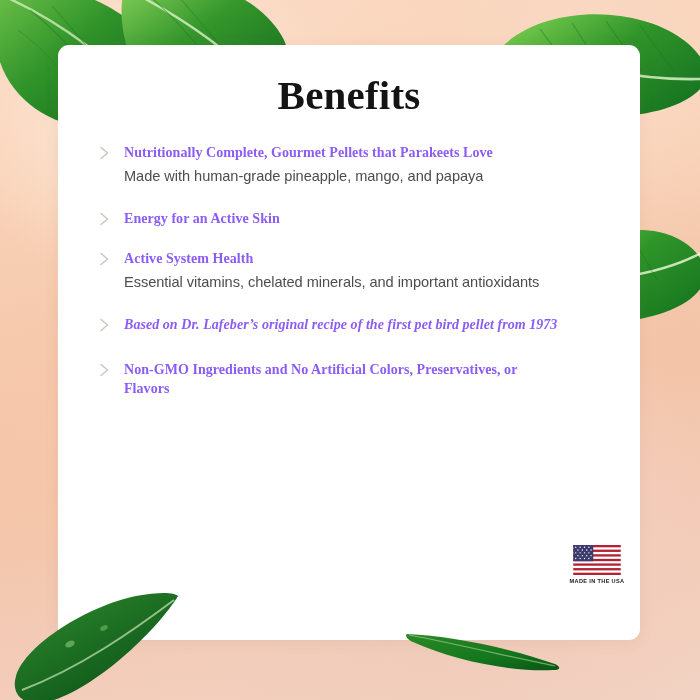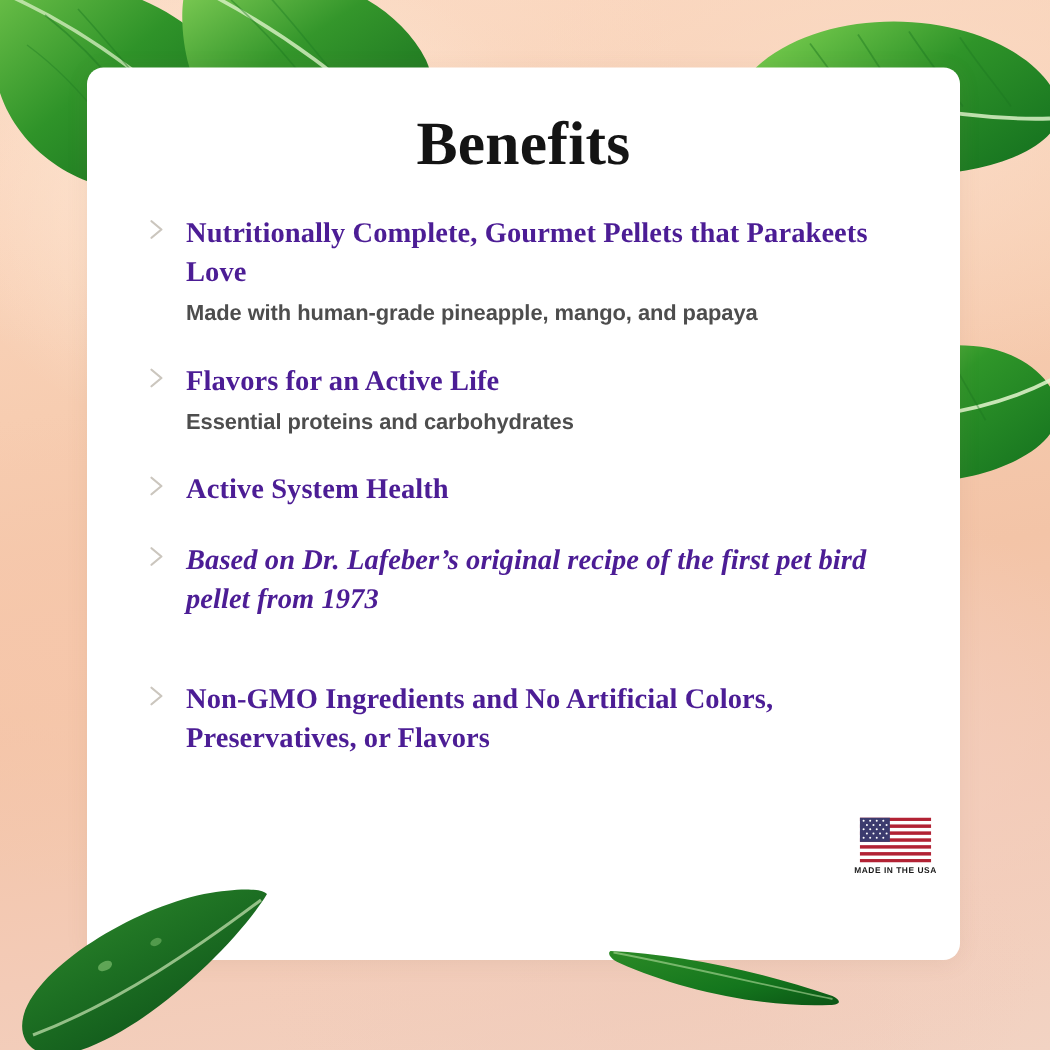--- a/index.html
+++ b/index.html
@@ -107,36 +107,35 @@
     top: 3px;
     width: 12px;
     height: 14px;
     color: #cbc6be;
   }
   .chevron svg { display: block; }
 
   .benefit-title {
     font-family: "Liberation Serif", "DejaVu Serif", serif;
     font-weight: bold;
-    font-size: 19px;
+    font-size: 14px;
     line-height: 1.37;
-    color: #4c1d95;
+    color: #8b5cf6;
     letter-spacing: 0.05px;
     margin: 0 0 3px 0;
     max-width: 505px;
   }
 
   .benefit-sub {
     font-family: "Liberation Sans", sans-serif;
     font-size: 14.6px;
     line-height: 1.55;
     color: #4d4d4d;
     margin: 0;
     letter-spacing: -0.05px;
-    font-weight: bold;
   }
 
   
   .usa-badge {
     position: absolute;
     left: 508px;
     top: 500px;
     width: 62px;
     text-align: center;
   }
@@ -249,44 +248,44 @@
         <p class="benefit-title">Nutritionally Complete, Gourmet Pellets that Parakeets Love</p>
         <p class="benefit-sub">Made with human-grade pineapple, mango, and papaya</p>
       </div>
 
       <div class="benefit">
         <span class="chevron">
           <svg viewBox="0 0 12 14">
               <path d="M2 1.5 L8.6 7 L2 12.5" fill="none" stroke="currentColor" stroke-width="1.5" stroke-linecap="round" stroke-linejoin="round"></path>
             </svg>
         </span>
-        <p class="benefit-title">Flavors for an Active Life</p>
-        <p class="benefit-sub">Essential proteins and carbohydrates</p>
+        <p class="benefit-title">Energy for an Active Skin</p>
       </div>
 
       <div class="benefit">
         <span class="chevron">
           <svg viewBox="0 0 12 14">
               <path d="M2 1.5 L8.6 7 L2 12.5" fill="none" stroke="currentColor" stroke-width="1.5" stroke-linecap="round" stroke-linejoin="round"></path>
             </svg>
         </span>
         <p class="benefit-title">Active System Health</p>
+        <p class="benefit-sub">Essential vitamins, chelated minerals, and important antioxidants</p>
       </div>
 
 
       <div class="benefit">
         <span class="chevron">
           <svg viewBox="0 0 12 14">
               <path d="M2 1.5 L8.6 7 L2 12.5" fill="none" stroke="currentColor" stroke-width="1.5" stroke-linecap="round" stroke-linejoin="round"></path>
             </svg>
         </span>
         <p class="benefit-title" style="max-width:470px;font-style:italic;">Based on Dr. Lafeber’s original recipe of the first pet bird pellet from 1973</p>
       </div>
 
-      <div class="benefit" style="margin-top:41px;">
+      <div class="benefit" style="margin-top:26px;">
         <span class="chevron">
           <svg viewBox="0 0 12 14">
               <path d="M2 1.5 L8.6 7 L2 12.5" fill="none" stroke="currentColor" stroke-width="1.5" stroke-linecap="round" stroke-linejoin="round"></path>
             </svg>
         </span>
         <p class="benefit-title" style="max-width:400px;">Non-GMO Ingredients and No Artificial Colors, Preservatives, or Flavors</p>
       </div>
 
     </div>
 

